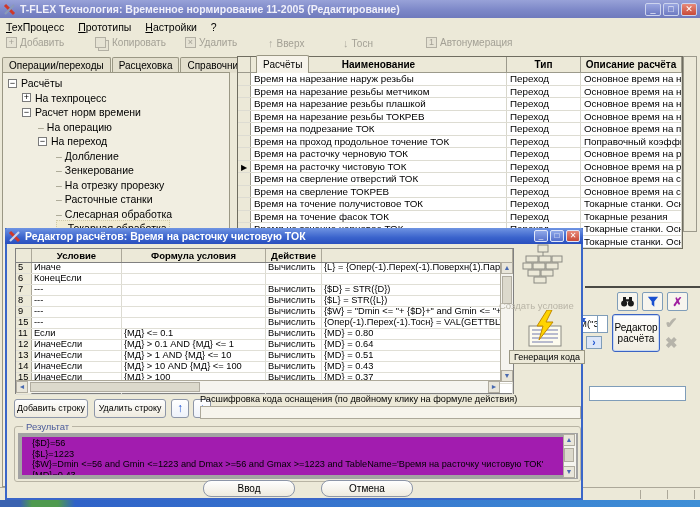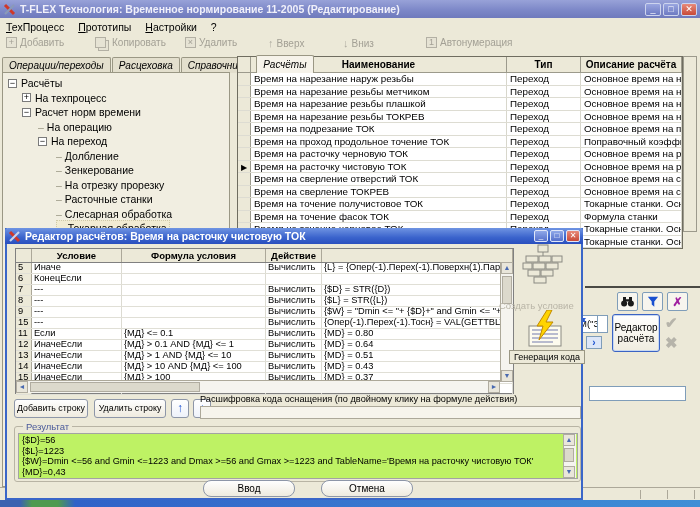--- a/index.html
+++ b/index.html
@@ -26,21 +26,21 @@
   .tico{width:11px;height:11px;border:1px solid #b3b0a4;background:#e6e3d4;position:relative;
     font-size:9px;line-height:9px;text-align:center;color:#a3a095;box-sizing:border-box;}
   .tico.copy{box-shadow:3px 3px 0 -1px #e6e3d4,3px 3px 0 0 #b3b0a4;margin-right:3px;}
   .tico.add::before{content:"+";}
   .tico.del::before{content:"×";}
   .tico.num::before{content:"1";}
   .tarrow{font-size:11px;font-weight:bold;color:#aeaba0;}
   
   .tabs{position:absolute;left:2px;top:56px;height:17px;display:flex;align-items:flex-end;}
   .tab{height:15px;line-height:15px;padding:0 6px;border:1px solid #9a9784;border-bottom:none;
-    background:#e3dfcd;font-size:10px;border-radius:2px 2px 0 0;margin-right:1px;font-style:italic;}
+    background:#e3dfcd;font-size:10px;border-radius:2px 2px 0 0;margin-right:1px;}
   .tab.active{height:17px;line-height:17px;background:#f6f3ea;font-size:10px;position:relative;z-index:2;}
   .treepanel{position:absolute;left:2px;top:72px;width:228px;height:415px;background:#f1eee1;
     border:1px solid #9a9784;box-sizing:border-box;padding-top:3px;}
   .ti{height:14.5px;line-height:14.5px;white-space:nowrap;display:flex;align-items:center;}
   .ti.l0{padding-left:5px;} .ti.l1{padding-left:19px;} .ti.l2{padding-left:35px;} .ti.l3{padding-left:53px;}
   .eb{width:9px;height:9px;border:1px solid #7a7a7a;background:#fff;font-size:9px;line-height:7px;
     text-align:center;margin-right:4px;box-sizing:border-box;flex:0 0 9px;}
   .eb.minus::before{content:"−";} .eb.plus::before{content:"+";}
   .ti.leaf .tl::before{content:"–";color:#9a9784;margin-right:3px;}
   .ti.sel .tl{background:#f2ecd3;border:1px dotted #cfc9a8;padding:0 2px;}
@@ -121,22 +121,22 @@
     background:linear-gradient(180deg,#fefefe,#efebdf);font-size:8.8px;text-align:center;line-height:17px;box-sizing:border-box;padding:0 2px;}
   .arrbtn{position:absolute;width:18px;height:19px;border:1px solid #8d96a8;border-radius:3px;
     background:linear-gradient(180deg,#fff,#eef2fa);color:#1a50d0;font-weight:bold;font-size:12px;
     line-height:17px;text-align:center;box-sizing:border-box;}
   .hintlbl{position:absolute;left:193px;top:166px;width:380px;font-size:9.2px;white-space:nowrap;overflow:hidden;}
   .hintfield{position:absolute;left:193px;top:178px;width:381px;height:13px;background:#f6f4ec;
     border:1px solid #aca899;box-sizing:border-box;}
   
   .resbox{position:absolute;left:7px;top:198px;width:567px;height:56px;border:1px solid #b8b4a4;border-radius:3px;box-sizing:border-box;}
   .reslbl{position:absolute;left:8px;top:-6px;background:#ece9d8;padding:0 3px;color:#4a5a9a;font-size:9.5px;}
-  .resinner{position:absolute;left:3px;top:6px;width:560px;height:46px;background:#bef264;border:1px solid #a3a3a3;
-    box-sizing:border-box;overflow:hidden;padding:1px 3px;}
+  .resinner{position:absolute;left:3px;top:6px;width:560px;height:46px;background:#a21caf;border:4px solid #a3a3a3;
+    box-sizing:border-box;overflow:hidden;padding:1px 10px;}
   .resinner div{font-size:9.2px;line-height:10.5px;white-space:nowrap;}
   .resscroll{position:absolute;right:4px;top:7px;width:12px;height:44px;background:#f5f4ef;border-left:1px solid #b0aca0;}
   .okbtn,.cancelbtn{position:absolute;top:252px;width:92px;height:17px;border:1px solid #8d96a8;border-radius:8px;
     background:linear-gradient(180deg,#fefefe,#efebdf);font-size:10px;text-align:center;line-height:15px;box-sizing:border-box;}
 </style>
 </head>
 <body>
 
 <div id="screen">
 
@@ -172,21 +172,21 @@
     <span class="tbtn" style="left:185px">
         <span class="tico del"></span>
         <span>Удалить</span>
       </span>
     <span class="tbtn" style="left:268px">
         <span class="tarrow">↑</span>
         <span>Вверх</span>
       </span>
     <span class="tbtn" style="left:343px">
         <span class="tarrow">↓</span>
-        <span>Вниз</span>
+        <span>Тосн</span>
       </span>
     <span class="tbtn" style="left:426px">
         <span class="tico num"></span>
         <span>Автонумерация</span>
       </span>
   </div>
 
   <div class="tabs">
     <span class="tab">Операции/переходы</span>
     <span class="tab">Расцеховка</span>
@@ -314,21 +314,21 @@
     <div class="trow">
         <div class="c0"></div>
         <div class="c1">Время на точение получистовое ТОК</div>
         <div class="c2">Переход</div>
         <div class="c3">Токарные станки. Основное время на наружное получи</div>
       </div>
     <div class="trow">
         <div class="c0"></div>
         <div class="c1">Время на точение фасок ТОК</div>
         <div class="c2">Переход</div>
-        <div class="c3">Формула станки</div>
+        <div class="c3">Токарные резания</div>
       </div>
     <div class="trow">
         <div class="c0"></div>
         <div class="c1">Время на точение черновое  ТОК</div>
         <div class="c2">Переход</div>
         <div class="c3">Токарные станки. Основное время на наружное чернов</div>
       </div>
     <div class="trow">
         <div class="c0"></div>
         <div class="c1">Время на точение чистовое  ТОК</div>

